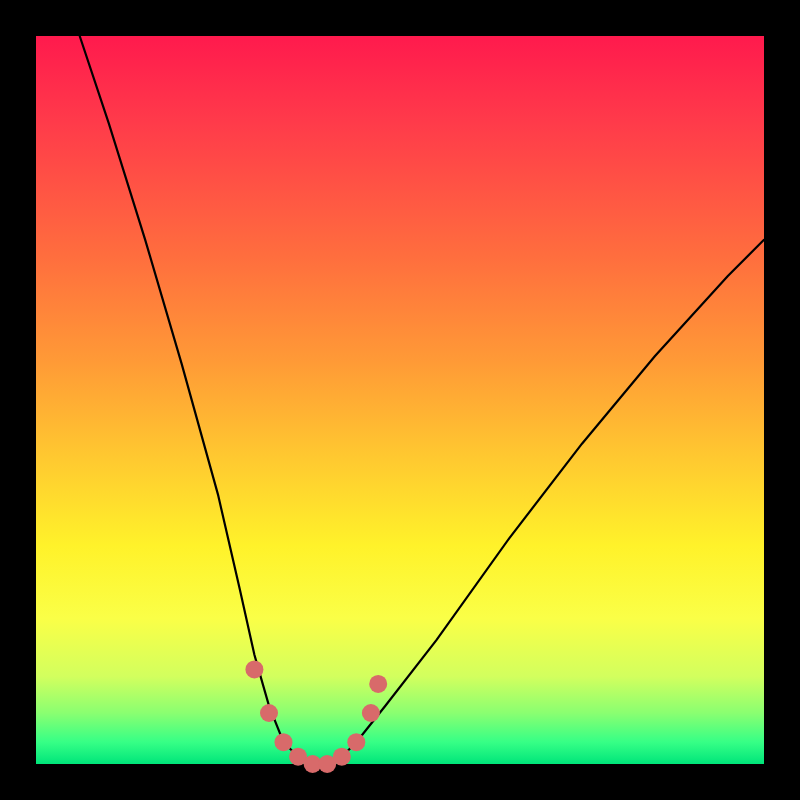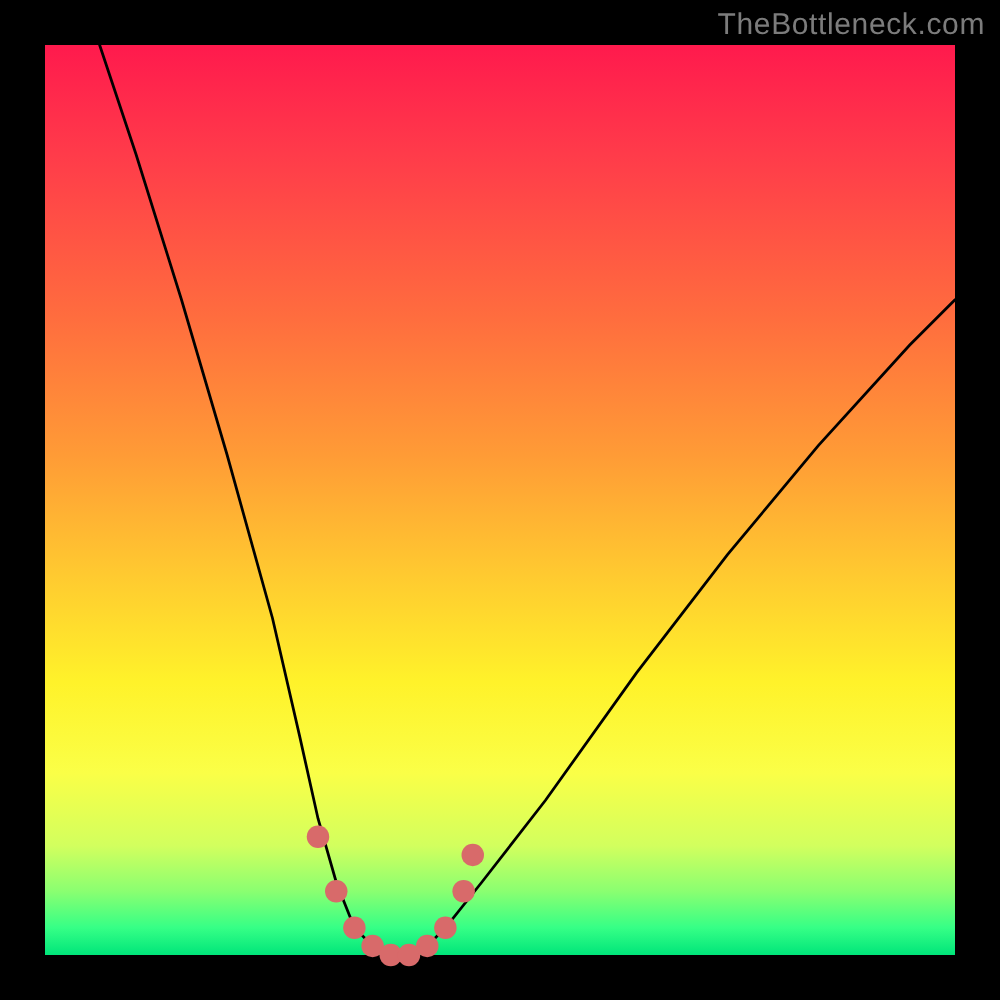--- a/index.html
+++ b/index.html
@@ -55,21 +55,20 @@
     left: 0;
     width: 728px;
     height: 728px;
     overflow: visible;
   }
 </style>
 </head>
 <body>
 
 <div class="frame">
-  <div class="watermark">TheBottleneck.com</div>
   <div class="plot">
     <svg class="curve" viewBox="0 0 728 728">
       <path id="curve-path" fill="none" stroke-width="2.2" stroke-linecap="round" d="M43.7 0.0 L72.8 87.4 L109.2 203.8 L145.6 327.6 L182.0 458.6 L203.8 553.3 L218.4 618.8 L233.0 669.8 L247.5 706.2 L262.1 720.7 L276.6 728.0 L291.2 728.0 L305.8 720.7 L320.3 706.2 L349.4 669.8 L400.4 604.2 L473.2 502.3 L546.0 407.7 L618.8 320.3 L691.6 240.2 L728.0 203.8" stroke="#000000"></path>
       <g id="dots-group">
           <circle cx="218.4" cy="633.4" r="9" fill="#d86a6a"></circle>
           <circle cx="233.0" cy="677.0" r="9" fill="#d86a6a"></circle>
           <circle cx="247.5" cy="706.2" r="9" fill="#d86a6a"></circle>
           <circle cx="262.1" cy="720.7" r="9" fill="#d86a6a"></circle>
           <circle cx="276.6" cy="728.0" r="9" fill="#d86a6a"></circle>
           <circle cx="291.2" cy="728.0" r="9" fill="#d86a6a"></circle>

